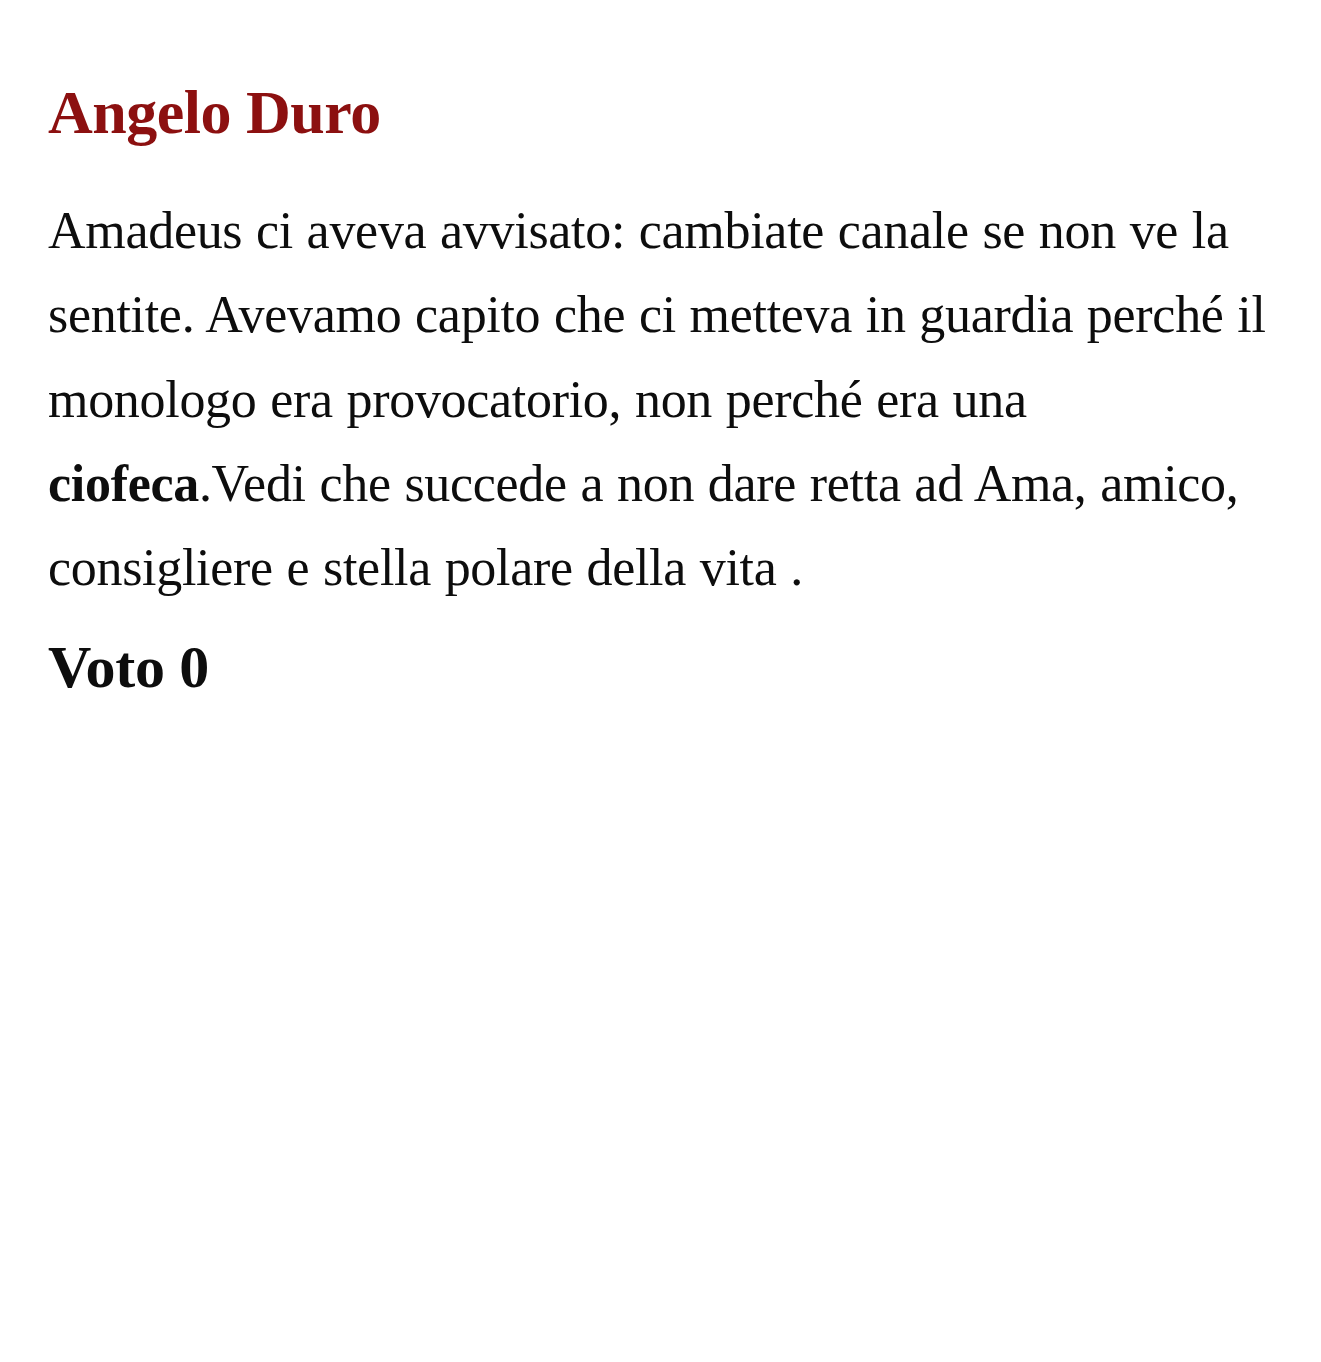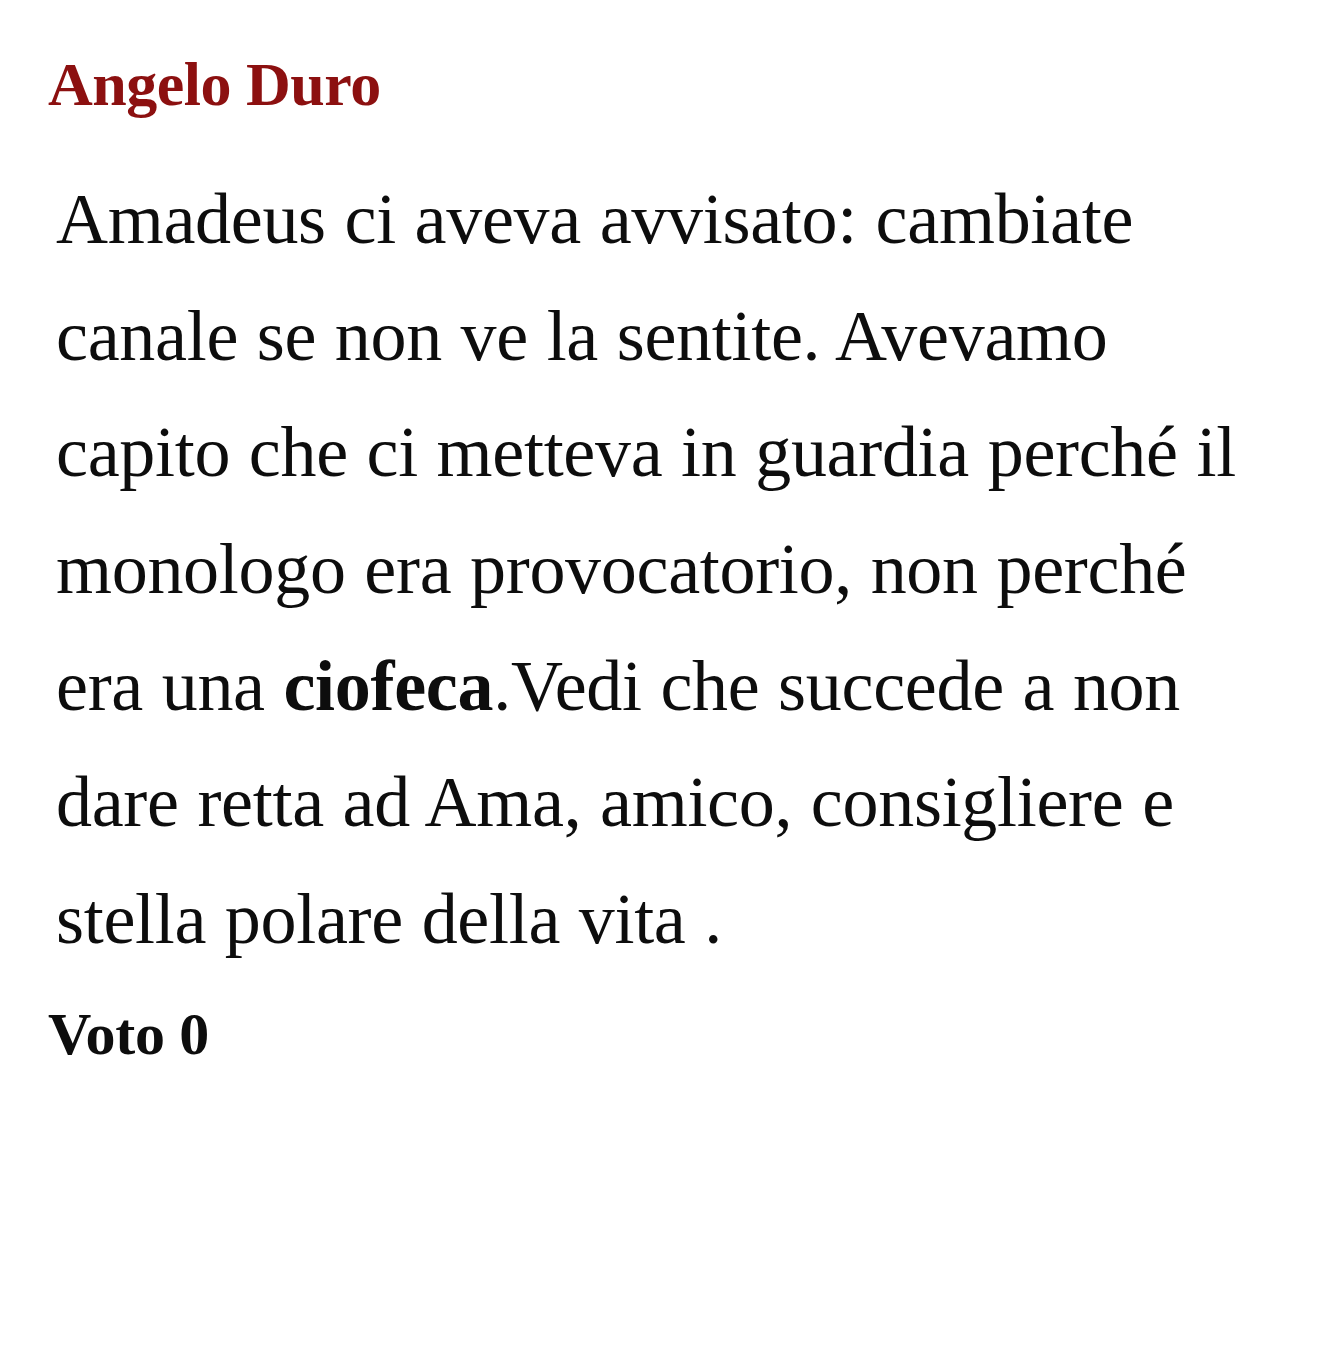--- a/index.html
+++ b/index.html
@@ -11,40 +11,40 @@
     width: 1321px;
     height: 1362px;
     font-family: "Liberation Serif", serif;
     color: #111111;
     overflow: hidden;
   }
   .article {
     box-sizing: border-box;
     width: 1321px;
     height: 1362px;
-    padding: 52px 55px 0 48px;
+    padding: 80px 55px 0 48px;
     background: #ffffff;
   }
   .headline {
     font-family: "Liberation Serif", serif;
     font-weight: bold;
     font-size: 62px;
     line-height: 1.05;
     color: #8c1010;
     letter-spacing: -0.5px;
     margin: 0 0 44px 0;
     white-space: nowrap;
   }
   .body-text {
     font-family: "Liberation Serif", serif;
-    font-size: 72px;
+    font-size: 52px;
     line-height: 1.62;
     color: #0d0d0d;
     letter-spacing: -0.3px;
-    margin: 8px;
+    margin: 0;
     max-width: 1230px;
     text-align: left;
     word-spacing: 1px;
   }
   .body-text .strong {
     font-weight: bold;
   }
   .verdict {
     font-family: "Liberation Serif", serif;
     font-weight: bold;

